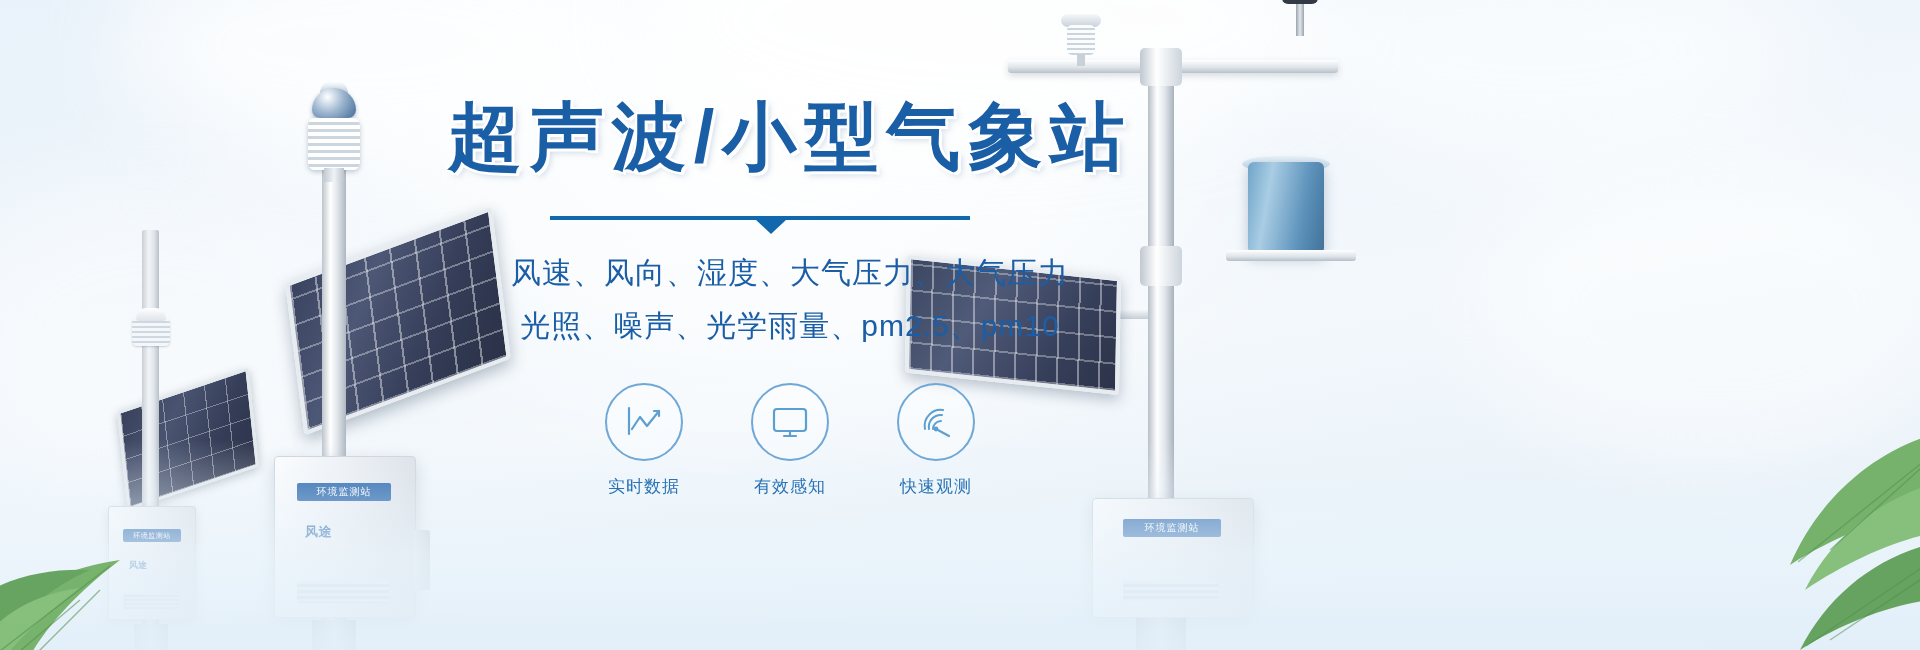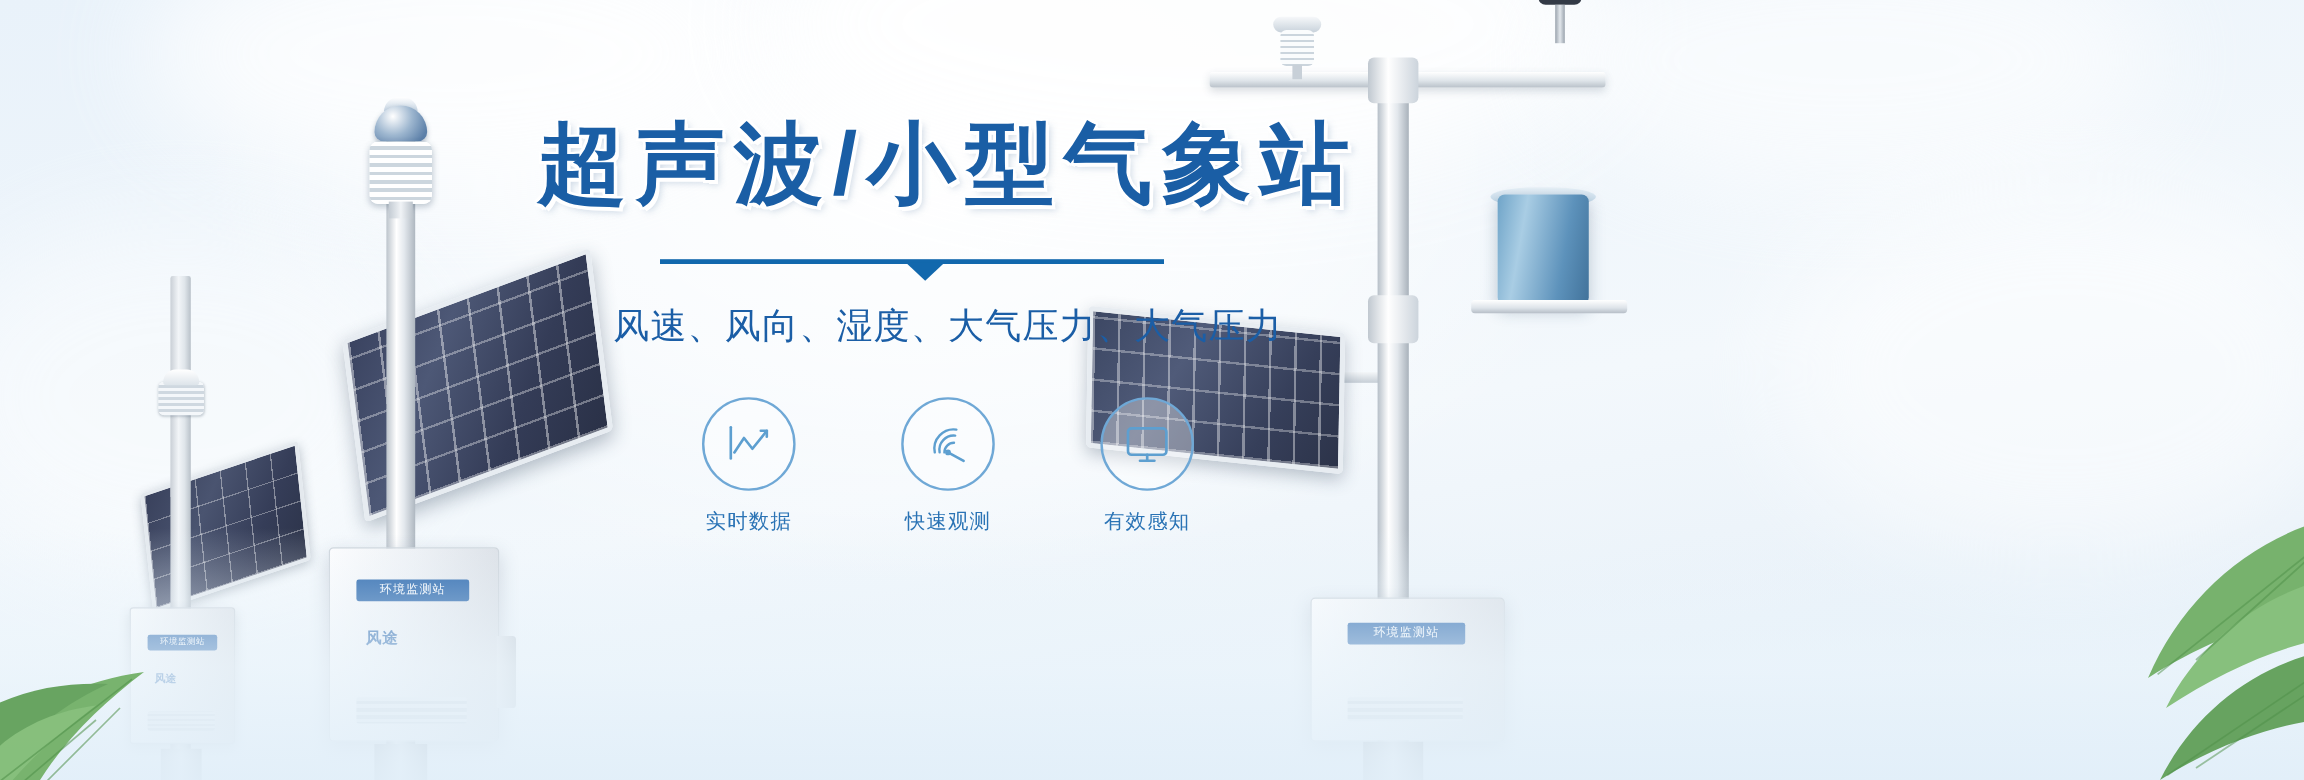--- a/index.html
+++ b/index.html
@@ -145,21 +145,21 @@
       2px 2px 0 #fff,-2px 2px 0 #fff,2px -2px 0 #fff,-2px -2px 0 #fff,
       3px 3px 0 #fff,4px 4px 6px rgba(120,150,180,.35);
     white-space:nowrap;
   }
   .divider{position:relative;margin:42px 0 0 110px;width:420px;height:14px;}
   .divider .line{position:absolute;left:0;top:0;width:420px;height:4px;background:#1268ad;}
   .divider .tri{position:absolute;left:205px;top:3px;width:0;height:0;
     border-left:16px solid transparent;border-right:16px solid transparent;border-top:15px solid #1268ad;}
   .sub{margin-top:20px;text-align:center;color:#1b5ea6;font-size:30px;line-height:1.55;letter-spacing:1px;white-space:nowrap;}
 
-  .features{display:flex;justify-content:center;gap:56px;margin-top:34px;}
+  .features{display:flex;justify-content:center;gap:36px;margin-top:34px;}
   .feat{width:110px;text-align:center;}
   .circle{width:74px;height:74px;margin:0 auto;border:2px solid #6fa8d6;border-radius:50%;
     display:flex;align-items:center;justify-content:center;background:rgba(255,255,255,.35);}
   .featLabel{margin-top:14px;font-size:17px;color:#2a73b5;letter-spacing:1px;white-space:nowrap;}
 </style>
 </head>
 <body>
 
 <div class="banner">
 
@@ -262,56 +262,57 @@
   <div class="content">
 
     <div class="title">超声波/小型气象站</div>
 
     <div class="divider">
       <div class="line"></div>
       <div class="tri"></div>
     </div>
 
     <div class="sub">风速、风向、湿度、大气压力、大气压力</div>
+    <div class="sub" style="margin-top:6px;">光照、噪声、光学雨量、pm2.5、pm10</div>
 
     <div class="features">
 
       <div class="feat">
         <div class="circle">
           <svg width="40" height="34" viewBox="0 0 40 34">
             <path d="M5 3 V29" stroke="#5d9fd0" stroke-width="2.2" stroke-linecap="round" fill="none"></path>
             <path d="M8 24 L16 12 L23 21 L35 6" stroke="#5d9fd0" stroke-width="2.2" stroke-linecap="round" stroke-linejoin="round" fill="none"></path>
             <path d="M30 6 H35 V11" stroke="#5d9fd0" stroke-width="2.2" stroke-linecap="round" stroke-linejoin="round" fill="none"></path>
           </svg>
         </div>
         <div class="featLabel">实时数据</div>
+      </div>
+
+      <div class="feat">
+        <div class="circle">
+          <svg width="42" height="36" viewBox="0 0 42 36">
+            <rect x="5" y="5" width="32" height="22" rx="3" stroke="#5d9fd0" stroke-width="2.2" fill="none"></rect>
+            <path d="M15 32 H27" stroke="#5d9fd0" stroke-width="2.2" stroke-linecap="round"></path>
+            <path d="M21 27 V32" stroke="#5d9fd0" stroke-width="2.2" stroke-linecap="round"></path>
+          </svg>
+        </div>
+        <div class="featLabel">有效感知</div>
       </div>
 
       <div class="feat">
         <div class="circle">
           <svg width="40" height="38" viewBox="0 0 40 38">
             <g stroke="#5d9fd0" fill="none" stroke-linecap="round">
               <path d="M9 26 A16 16 0 0 1 27 7" stroke-width="2"></path>
               <path d="M13 26 A12 12 0 0 1 26 12" stroke-width="2"></path>
               <path d="M17 26 A8 8 0 0 1 25 18" stroke-width="2"></path>
               <circle cx="20" cy="26" r="2.4" fill="#5d9fd0" stroke="none"></circle>
               <path d="M20 26 L33 33" stroke-width="2.2"></path>
             </g>
           </svg>
         </div>
         <div class="featLabel">快速观测</div>
       </div>
 
-      <div class="feat">
-        <div class="circle">
-          <svg width="42" height="36" viewBox="0 0 42 36">
-            <rect x="5" y="5" width="32" height="22" rx="3" stroke="#5d9fd0" stroke-width="2.2" fill="none"></rect>
-            <path d="M15 32 H27" stroke="#5d9fd0" stroke-width="2.2" stroke-linecap="round"></path>
-            <path d="M21 27 V32" stroke="#5d9fd0" stroke-width="2.2" stroke-linecap="round"></path>
-          </svg>
-        </div>
-        <div class="featLabel">有效感知</div>
-      </div>
-
 
     </div>
   </div>
 </div>
 
 </body></html>

